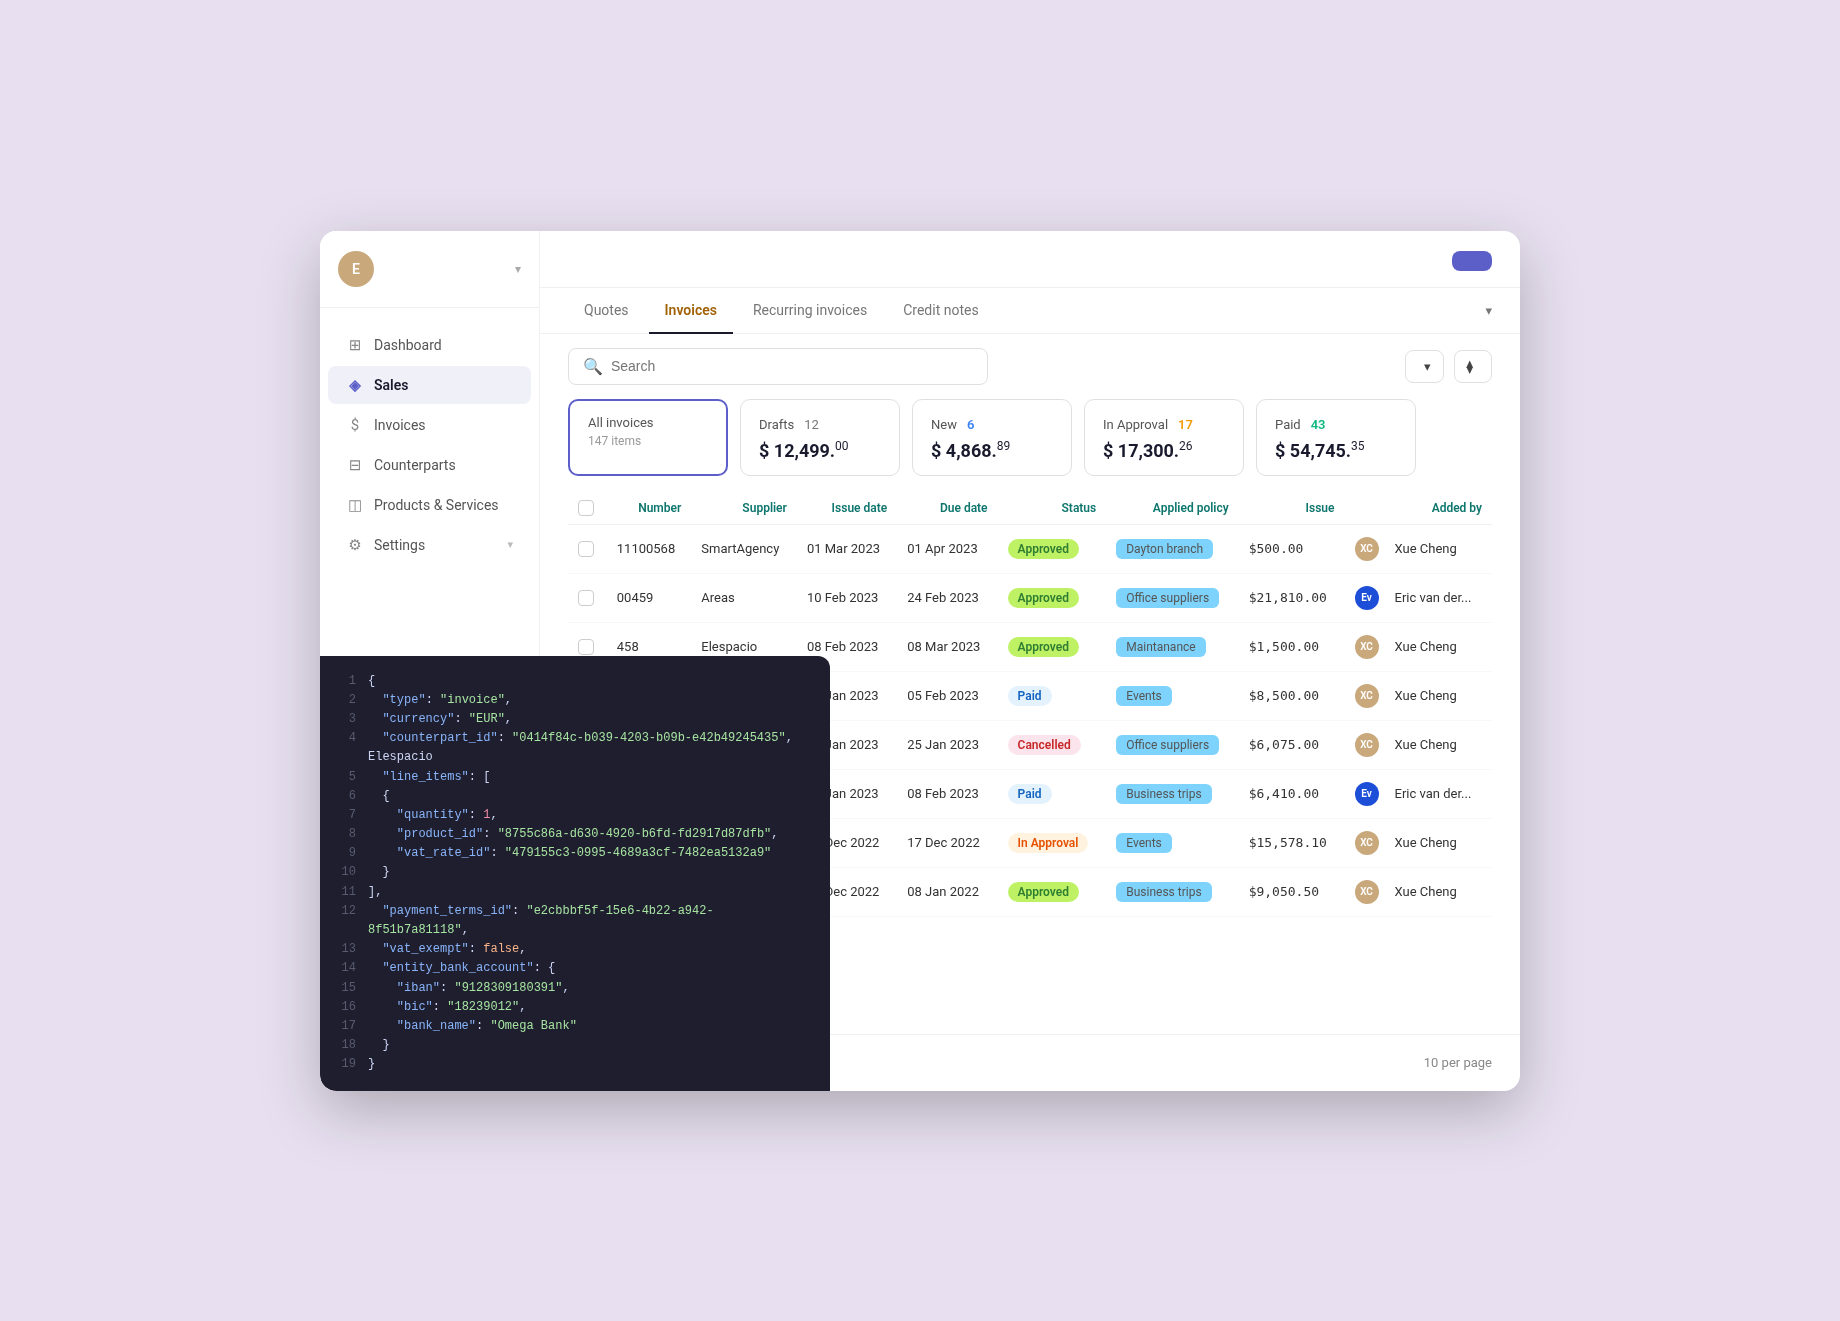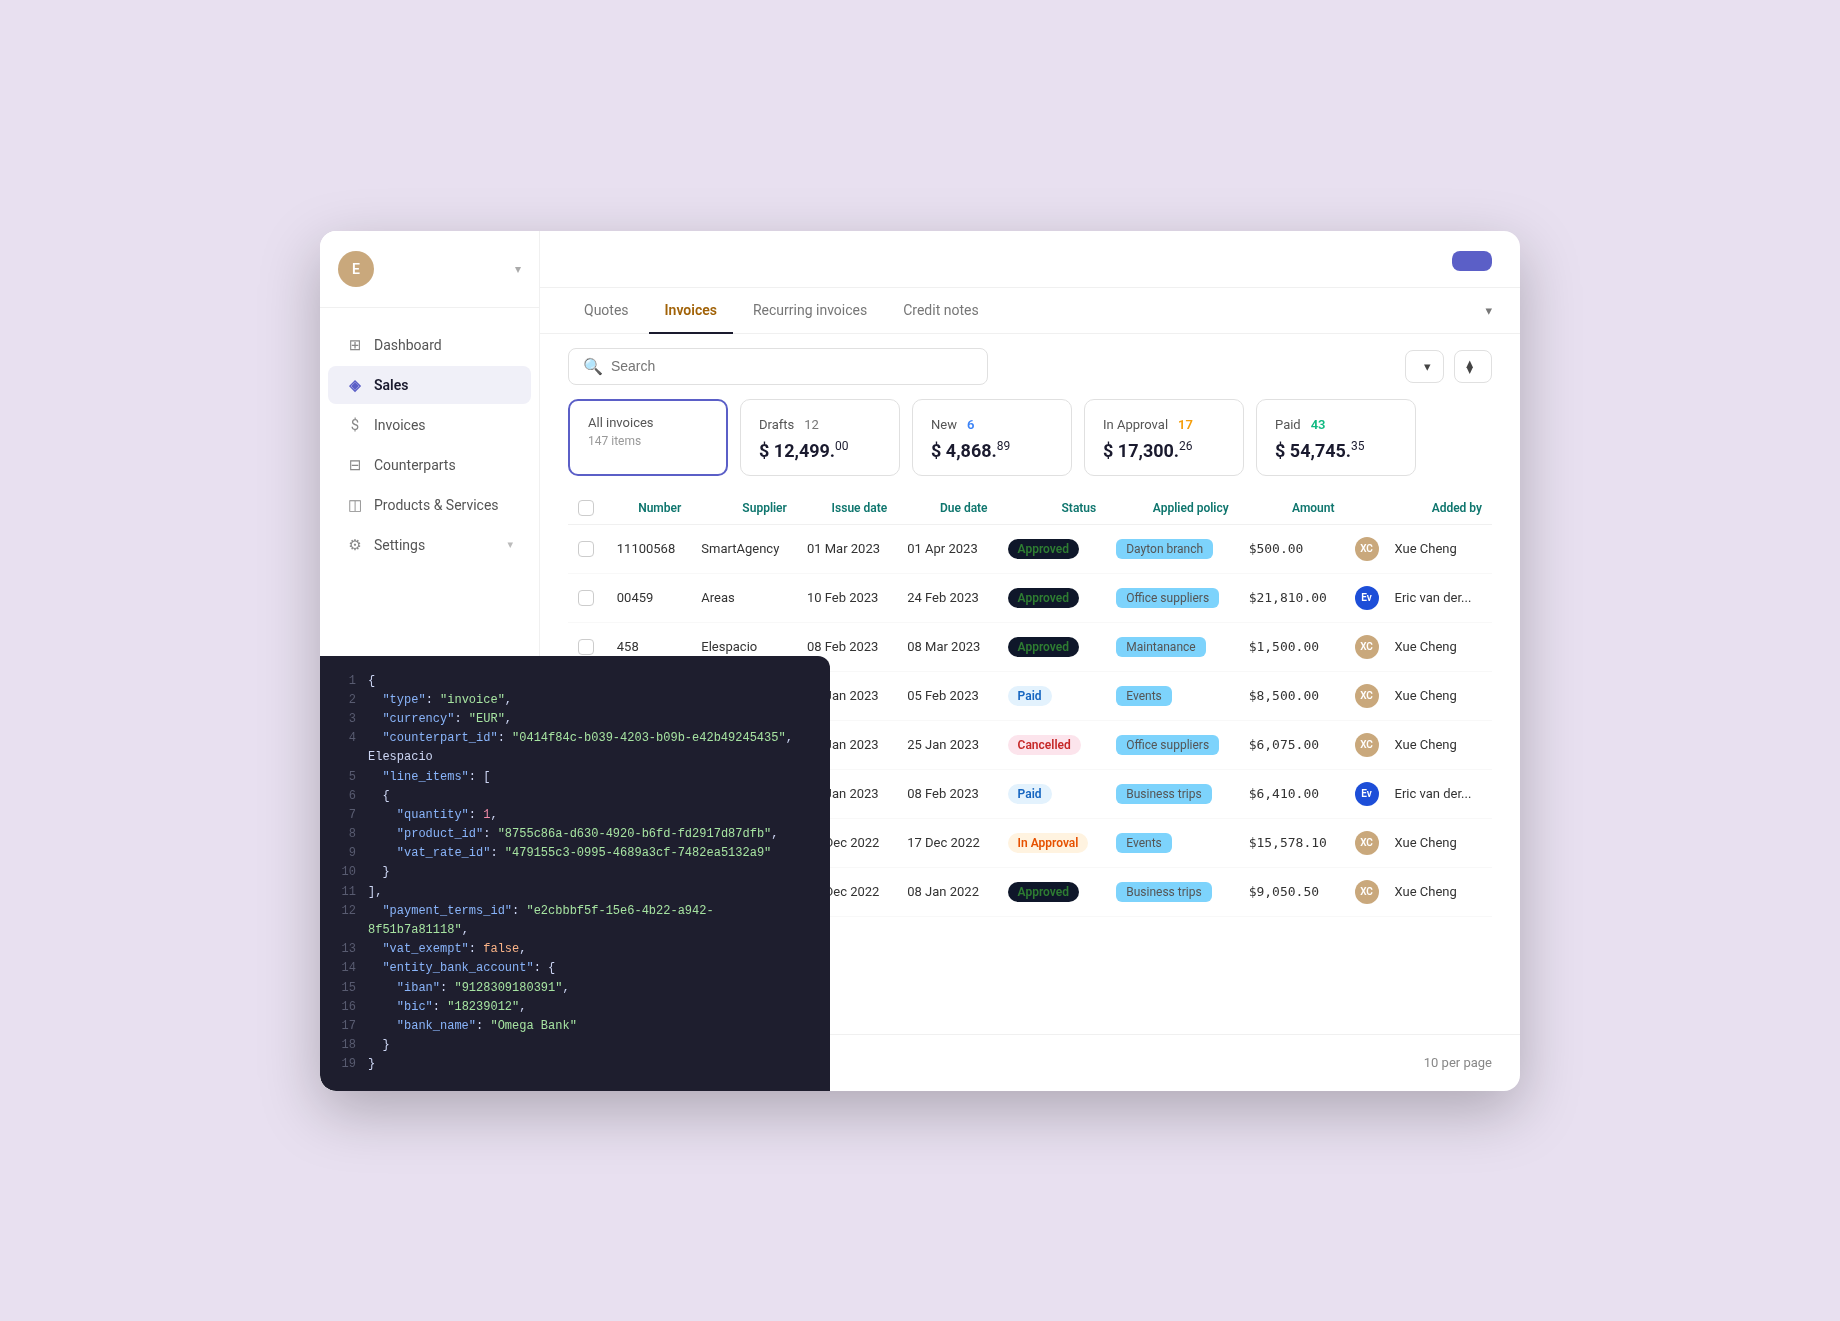--- a/index.html
+++ b/index.html
@@ -218,21 +218,21 @@
     tbody tr { border-bottom: 1px solid #f8f8f8; }
     tbody td { padding: 12px 10px; font-size: 13px; color: #333; vertical-align: middle; }
     .checkbox { width: 16px; height: 16px; border: 1.5px solid #ccc; border-radius: 4px; cursor: pointer; }
     .status-badge {
       display: inline-block;
       padding: 3px 10px;
       border-radius: 20px;
       font-size: 12px;
       font-weight: 600;
     }
-    .status-approved { background: #0f172a; color: #2e7d32; }
+    .status-approved { background: #bef264; color: #2e7d32; }
     .status-paid { background: #e3f2fd; color: #1565c0; }
     .status-cancelled { background: #fce4ec; color: #c62828; }
     .status-in-approval { background: #fff3e0; color: #e65100; }
     .policy-badge {
       display: inline-block;
       background: #7dd3fc;
       border-radius: 6px;
       padding: 3px 10px;
       font-size: 12px;
       color: #555;
@@ -407,21 +407,21 @@
           <tr>
             <th>
                 <div class="checkbox"></div>
               </th>
             <th>Number</th>
             <th>Supplier</th>
             <th>Issue date</th>
             <th>Due date</th>
             <th>Status</th>
             <th>Applied policy</th>
-            <th>Amount</th>
+            <th>Issue</th>
             <th>Added by</th>
           </tr>
         </thead>
         <tbody id="table-body">
         <tr>
       <td>
                 <div class="checkbox"></div>
               </td>
       <td>11100568</td>
       <td>SmartAgency</td>

